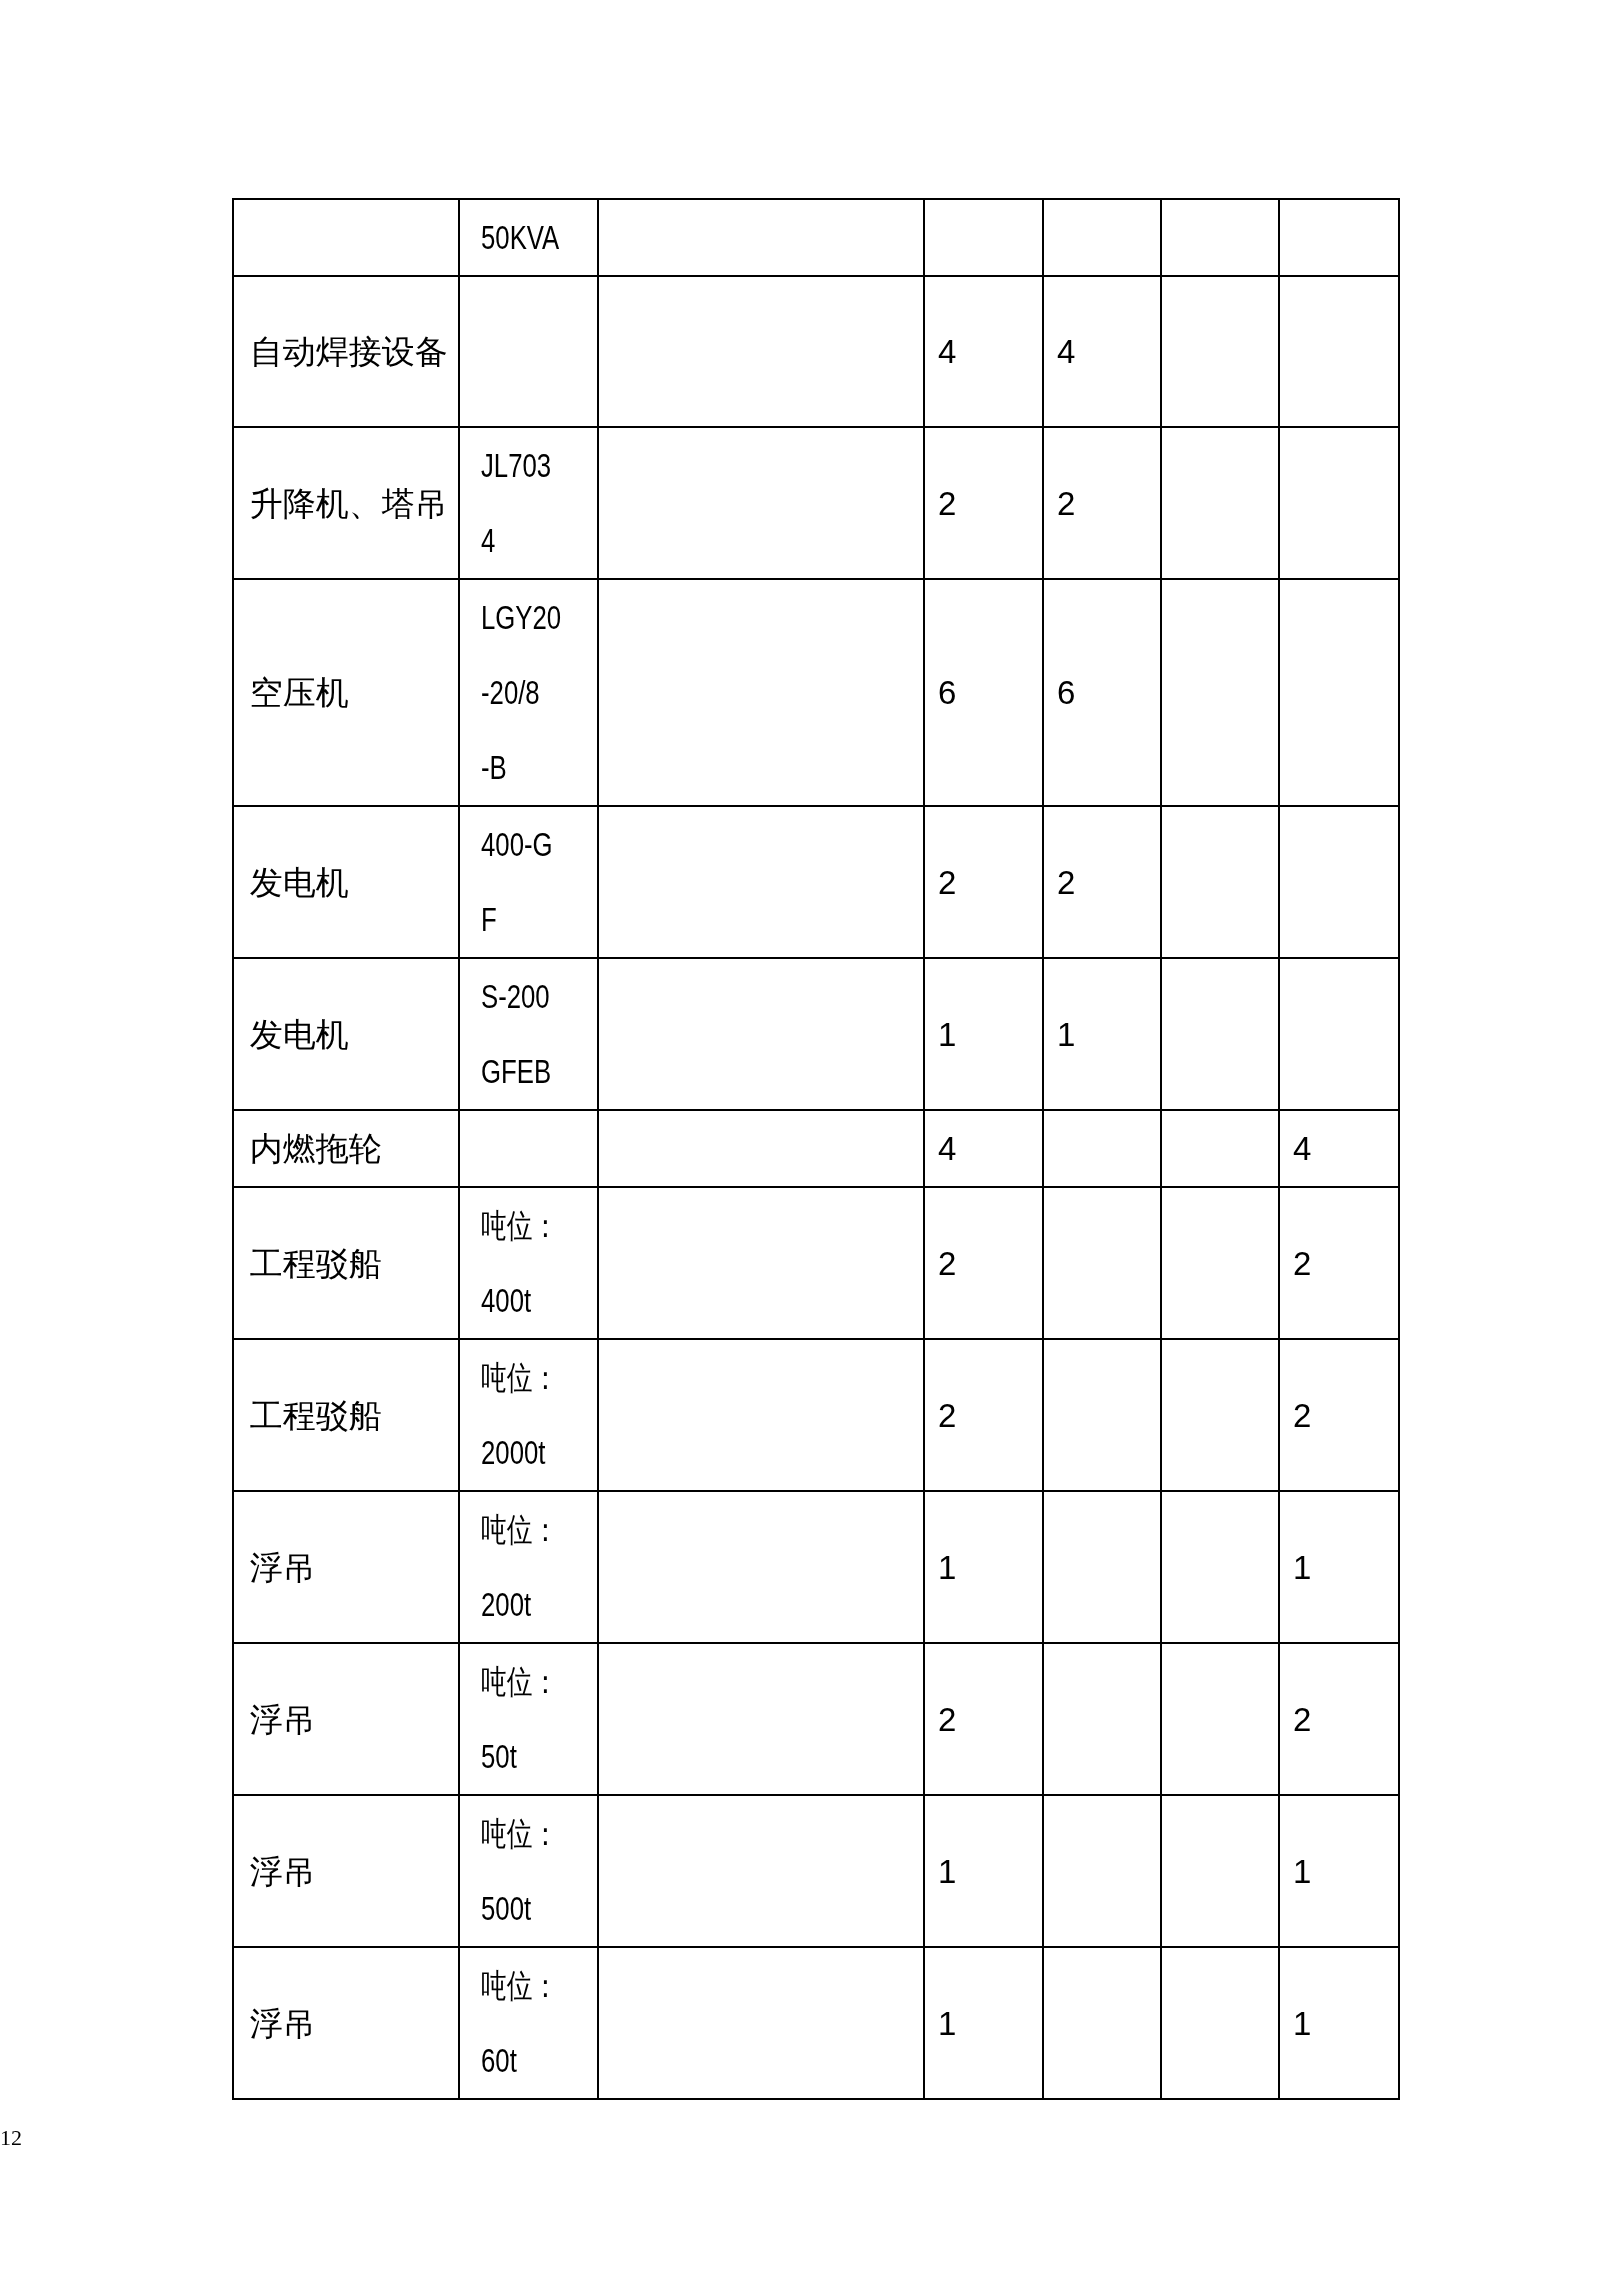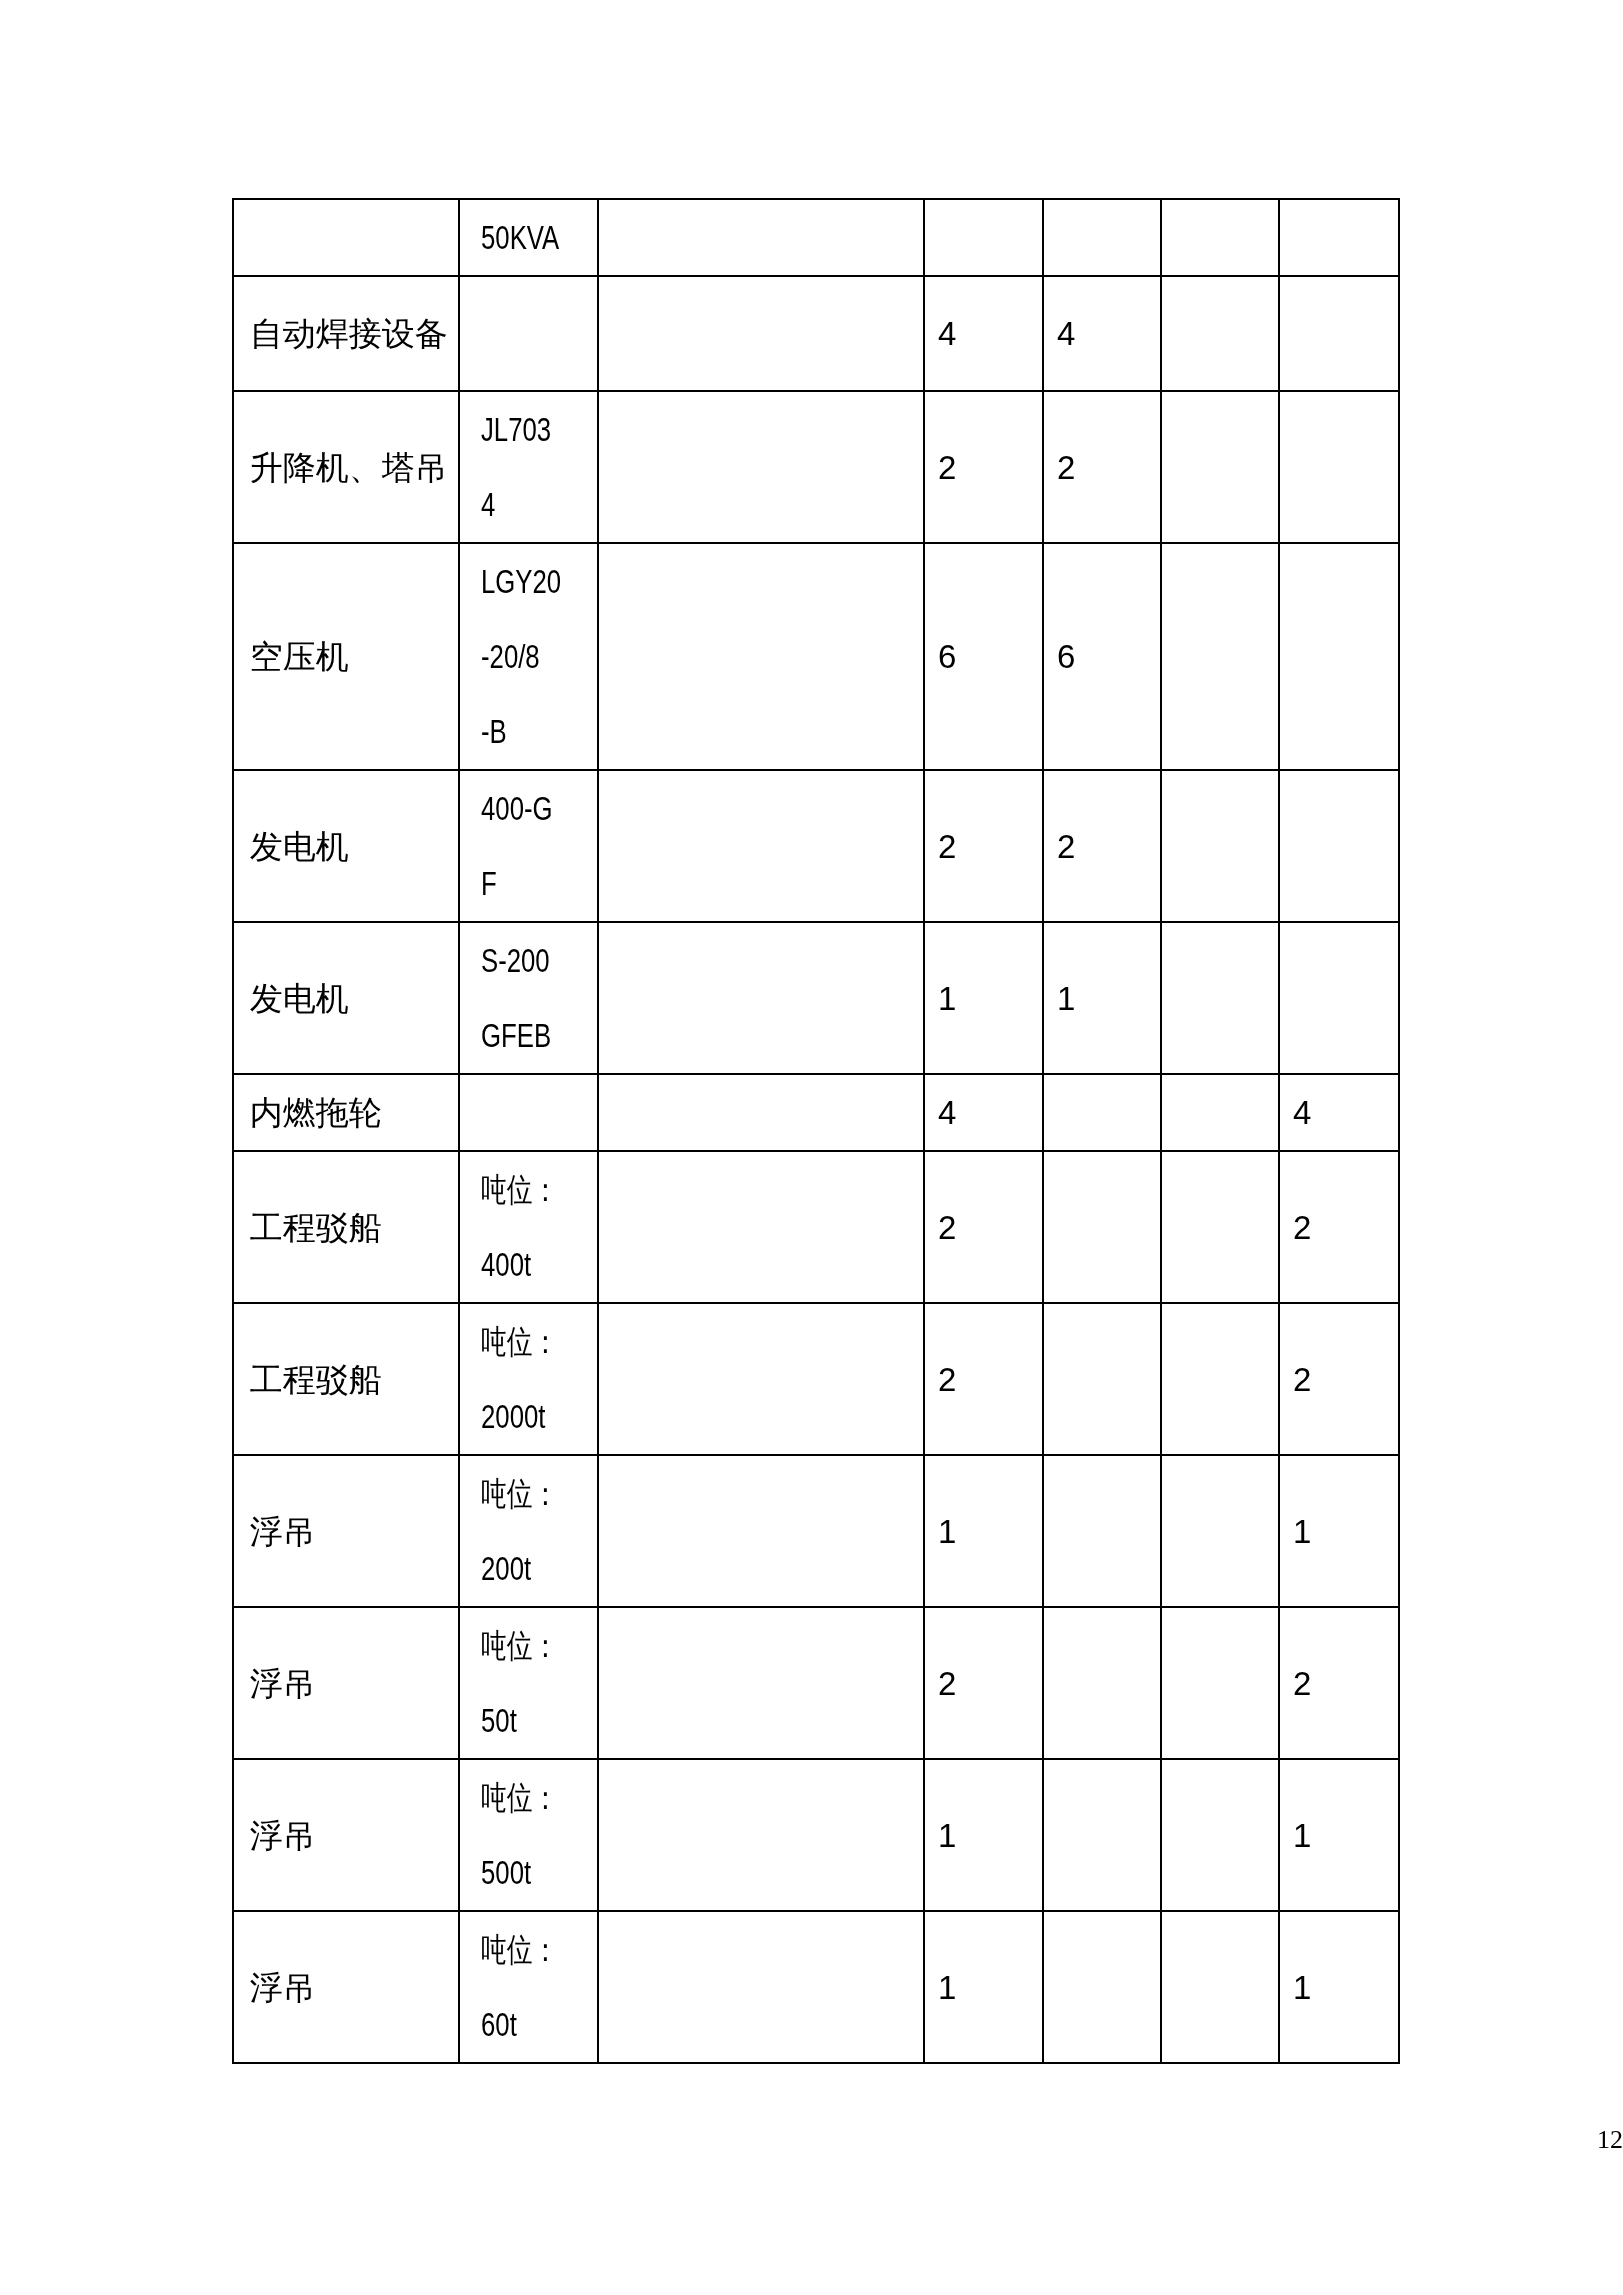--- a/index.html
+++ b/index.html
@@ -34,23 +34,23 @@
   }
   table.equip td.name { padding-left: 15.7px; }
   table.equip td.name.top { vertical-align: top; }
   table.equip td.num { padding-left: 13px; font-family: "Liberation Sans", sans-serif; }
   table.equip td.num.top { vertical-align: top; }
   .narrow { display: inline-block; transform: scaleX(0.78); transform-origin: left center; white-space: nowrap; }
   .page-number {
     position: absolute;
     left: 0; width: 1623px;
     top: 2125px;
-    text-align: right;
+    text-align: left;
     font-family: "Liberation Serif", serif;
-    font-size: 26px;
+    font-size: 22px;
     color: #000000;
   }
 </style>
 </head>
 <body>
 
 <div class="page">
   <table class="equip">
     <colgroup>
       <col style="width:226px">
@@ -66,21 +66,21 @@
       <tr style="height:75px">
         <td class="name"></td>
         <td class="model"><span class="narrow">50KVA</span></td>
         <td></td>
         <td class="num"></td>
         <td class="num"></td>
         <td class="num"></td>
         <td class="num"></td>
       </tr>
 
-      <tr style="height:115px">
+      <tr style="height:151px">
         <td class="name">自动焊接设备</td>
         <td class="model"><span class="narrow"></span></td>
         <td></td>
         <td class="num">4</td>
         <td class="num">4</td>
         <td class="num"></td>
         <td class="num"></td>
       </tr>
 
       <tr style="height:151px">

